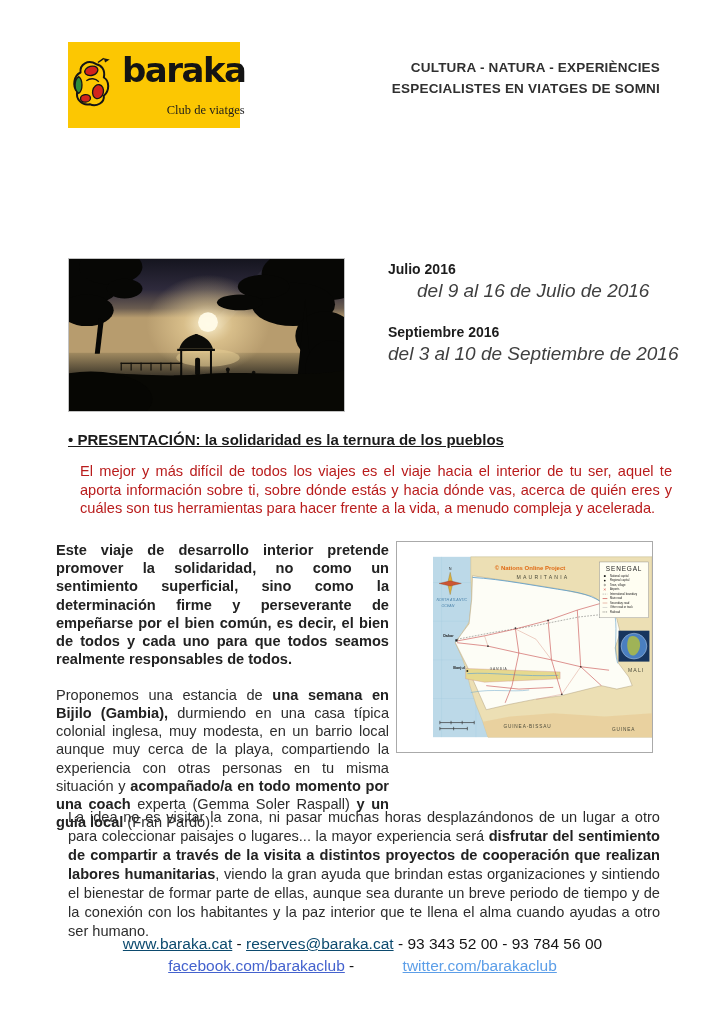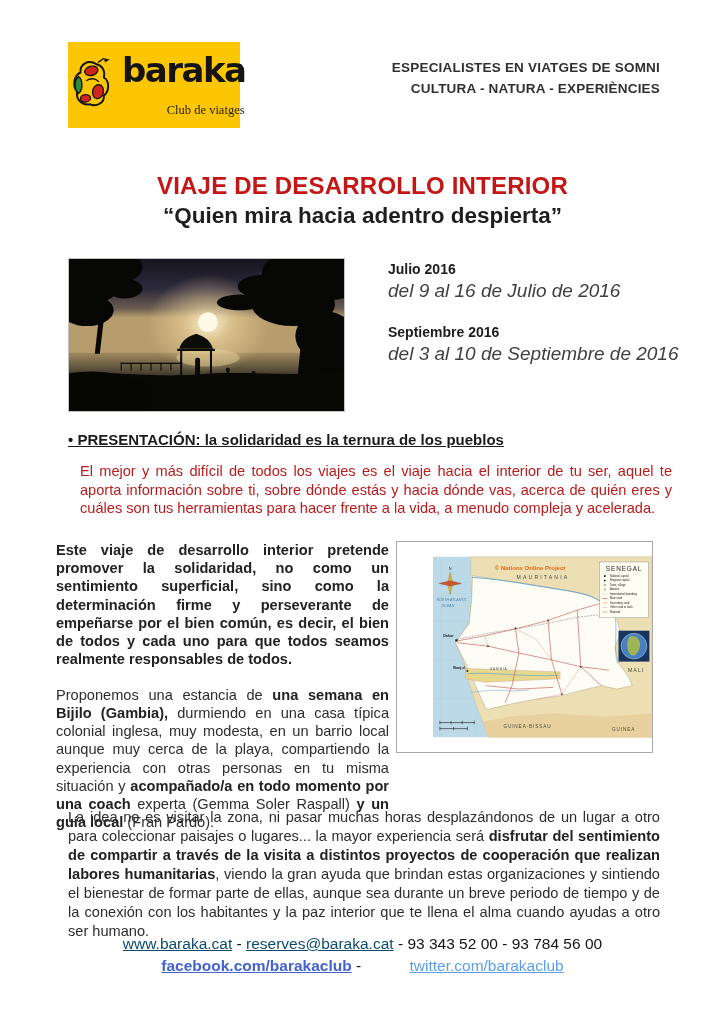--- a/index.html
+++ b/index.html
@@ -33,21 +33,21 @@
   .title-main { font-size:24px; font-weight:700; letter-spacing:.2px; }
   .title-sub  { font-size:22.5px; font-weight:700; color:#1e1e1e; margin-top:3px; }
   
   .sunset-photo {
     position:absolute; left:68px; top:258px; width:277px; height:154px;
     border:1px solid #c2c2c2; background:#111;
   }
   .sunset-photo svg { display:block; width:100%; height:100%; }
   .dates { position:absolute; left:352px; top:261px;margin-left:36px; }
   .date-label { font-size:14px; font-weight:700; color:#1c1c1c; }
-  .date-range { font-size:19px; font-style:italic; color:#3f3f3f; margin-top:3px; line-height:1.2; }
+  .date-range { font-size:19px; font-style:italic; color:#3f3f3f; margin-top:3px; line-height:1.2;text-align:center; }
   .date-gap { height:21px; }
   
   .presentation-heading {
     position:absolute; left:68px; top:431px; width:592px;
     font-size:15px; font-weight:700; color:#1b1b1b; text-decoration:underline;
   }
   .intro-para {
     position:absolute; left:68px; top:462px; width:592px;
     font-size:14.6px; line-height:1.27; text-align:justify; color:#b91c1c;margin-left:12px;
   }
@@ -61,21 +61,21 @@
   .senegal-map svg { display:block; width:100%; height:100%; }
   
   .idea-para {
     position:absolute; left:68px; top:808px; width:592px;
     font-size:14.6px; line-height:1.3; text-align:justify; color:#2d2d2d;
   }
   
   .footer { position:absolute; left:0; right:0; top:933px; text-align:center; font-size:15.5px; line-height:1.45; color:#141414; }
   .footer a { color:#0c4a6e; text-decoration:underline; cursor:pointer; }
   .footer .plain { text-decoration:none; }
-  .fb-link { font-weight:700; }
+  .fb-link { font-weight:400; }
   .tw-link { font-weight:400; }
 </style>
 </head>
 <body>
 
 <div class="page">
 
   <div class="logo-box">
     <svg class="brand-icon" viewBox="0 0 60 70">
       <path d="M36,8 L43,3" stroke="#151515" stroke-width="1.8" fill="none"></path>
@@ -87,28 +87,24 @@
       <ellipse cx="21" cy="51" rx="6" ry="4.5" transform="rotate(-6 21 51)" fill="#D2251C" stroke="#151515" stroke-width="1.6"></ellipse>
       <path d="M22,30 C27,26 33,27 37,31" fill="none" stroke="#151515" stroke-width="1.6"></path>
     </svg>
     <div class="wordmark-col">
       <div class="brand-word">baraka</div>
       <div class="brand-tagline">Club de viatges</div>
     </div>
   </div>
 
   <div class="header-right">
+    <div>CULTURA - NATURA - EXPERIÈNCIES</div>
     <div>ESPECIALISTES EN VIATGES DE SOMNI</div>
-    <div>CULTURA - NATURA - EXPERIÈNCIES</div>
-  </div>
-
-  <div class="title-block">
-    <div class="title-main" style="color:#C41616;">VIAJE DE DESARROLLO INTERIOR</div>
-    <div class="title-sub">“Quien mira hacia adentro despierta”</div>
-  </div>
+  </div>
+
 
   <div class="sunset-photo">
     <svg viewBox="0 0 277 154" preserveAspectRatio="none">
       <defs>
         <linearGradient id="sky" x1="0" y1="0" x2="0" y2="1">
           <stop offset="0" stop-color="#15151f"></stop>
           <stop offset="0.32" stop-color="#2e2a3c"></stop>
           <stop offset="0.52" stop-color="#6a5c50"></stop>
           <stop offset="0.62" stop-color="#b79c6e"></stop>
         </linearGradient>

